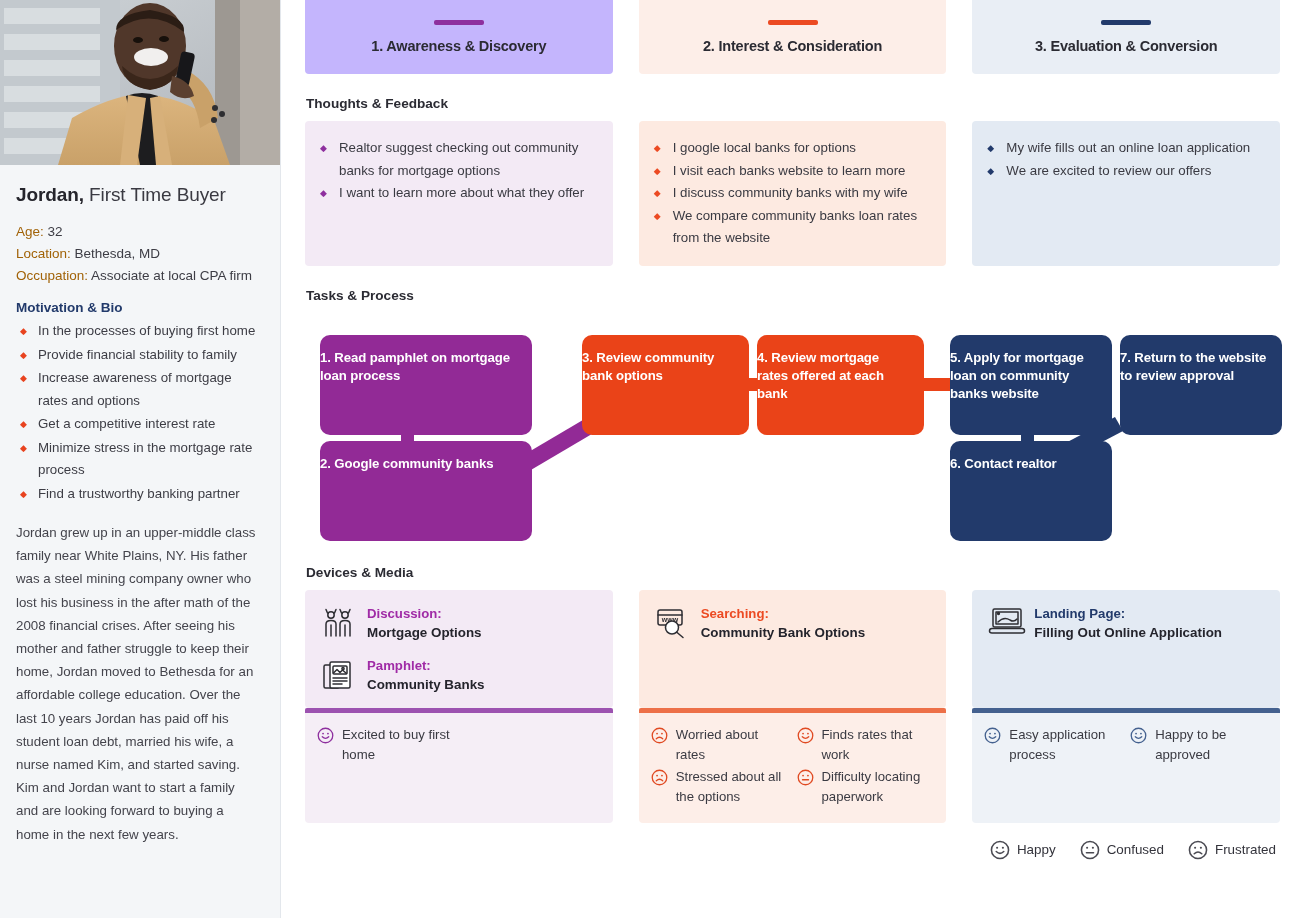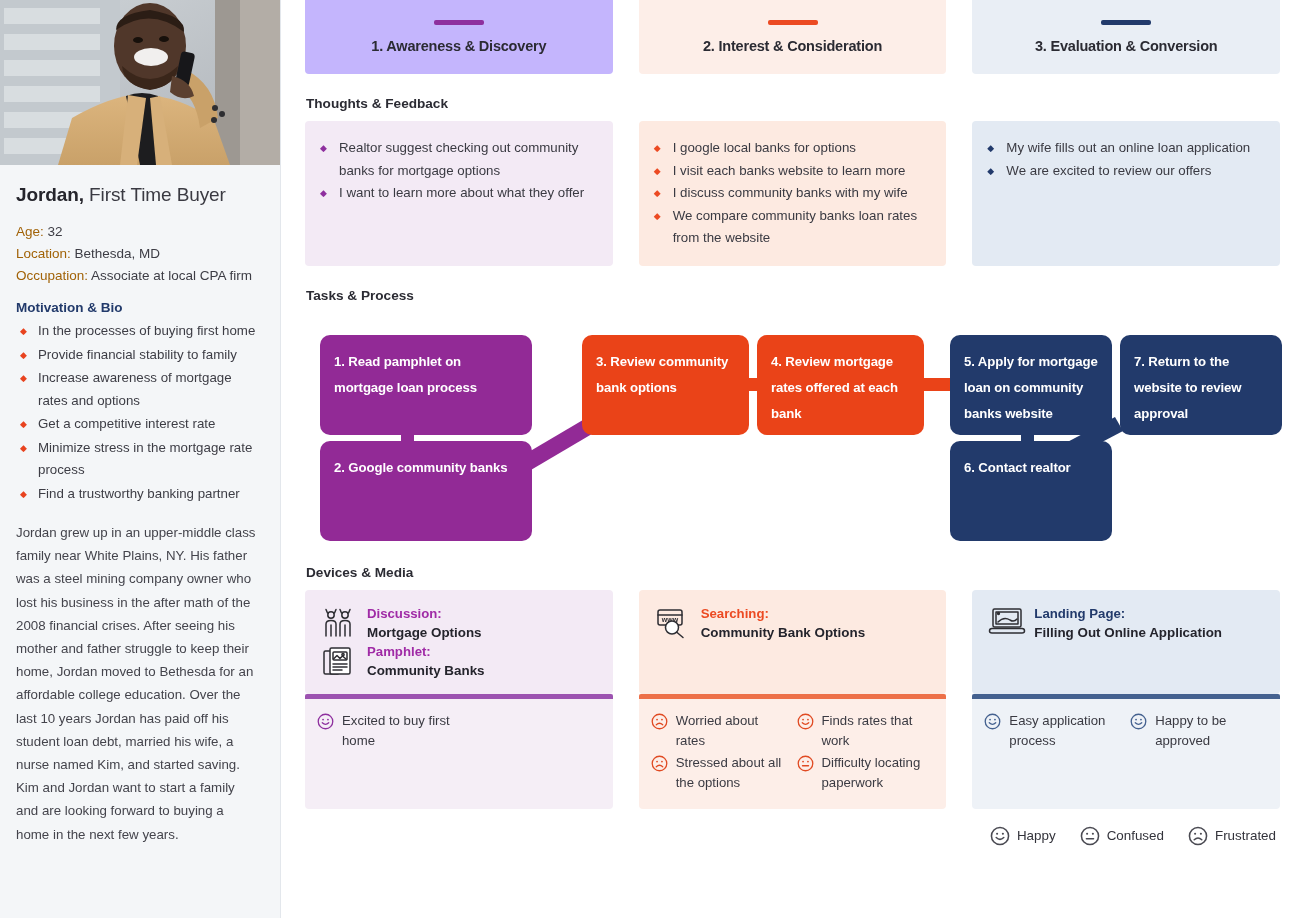--- a/index.html
+++ b/index.html
@@ -96,28 +96,28 @@
   }
   ul.bul li:before{
     content:"\25C6";position:absolute;left:1px;top:0;font-size:9px;line-height:22px;
   }
 
   
   .tasks-wrap{position:relative;height:230px;margin-top:2px;}
   .tasks-wrap svg{position:absolute;left:0;top:0;}
   .tbox{
     position:absolute;border-radius:10px;color:#fff;
-    font-size:13.2px;font-weight:bold;line-height:26px;
-    padding:14px 14px 0 14px;box-sizing:border-box;
+    font-size:13.2px;font-weight:bold;line-height:18px;
+    padding:14px 14px 0 0;box-sizing:border-box;
     letter-spacing:-0.1px;
   }
 
   
   .devices .cell{border-radius:4px;padding:14px 16px;min-height:90px;}
-  .dev-item{display:flex;align-items:flex-start;gap:12px;}
+  .dev-item{display:flex;align-items:flex-start;gap:12px;margin-bottom:14px;}
   .dev-item:last-child{margin-bottom:0;}
   .dev-ico{width:34px;height:34px;flex:0 0 34px;margin-top:2px;}
   .dev-ico svg{display:block;}
   .dev-k{font-size:13.2px;font-weight:bold;line-height:19px;}
   .dev-v{font-size:13.4px;font-weight:bold;color:#24242c;line-height:19px;}
 
   
   .feelings .cell{border-radius:0 0 4px 4px;padding:0;min-height:88px;}
   .feel-bar{height:5px;width:100%;border-radius:2px 2px 0 0;}
   .feel-inner{display:flex;gap:8px;padding:12px 12px 14px 12px;}

